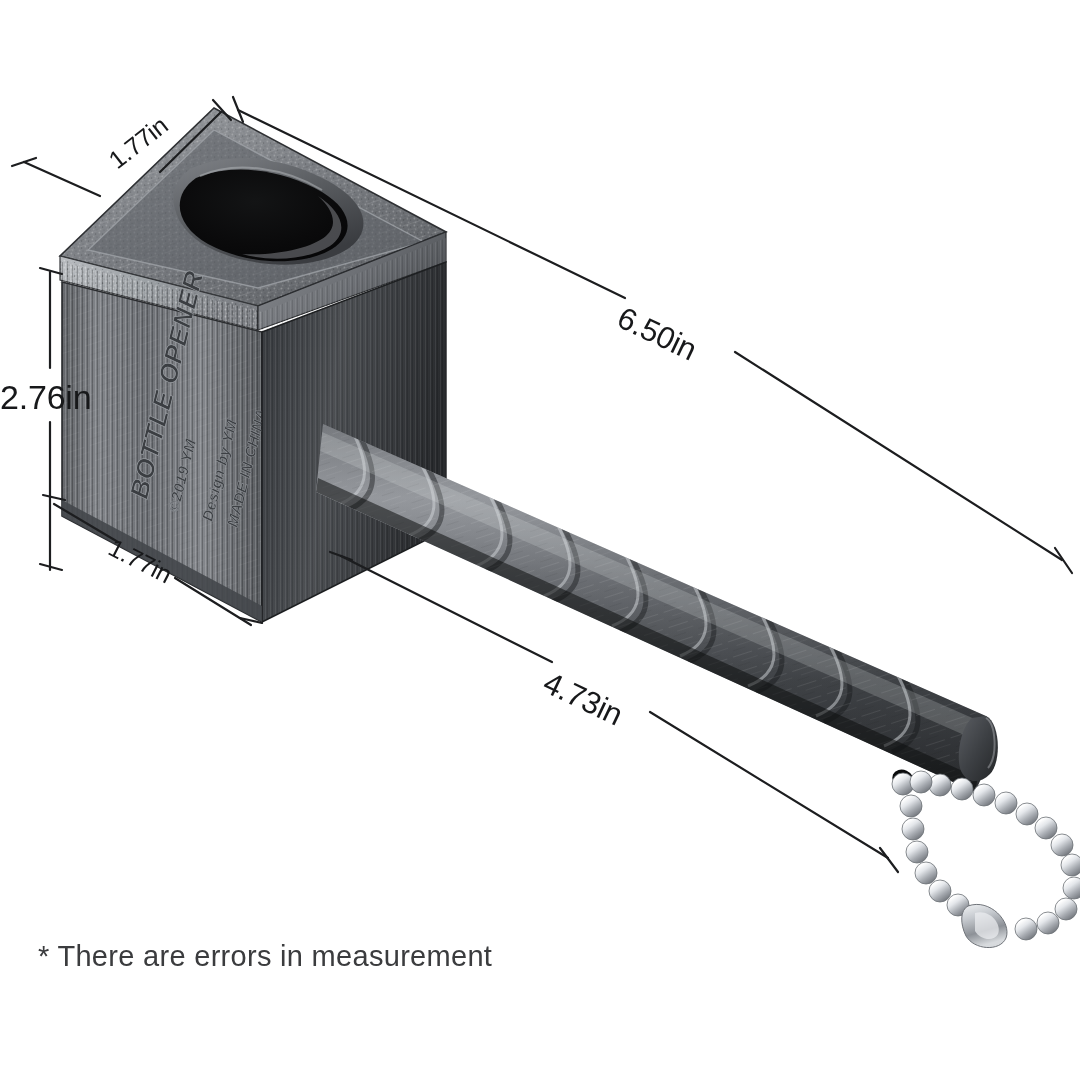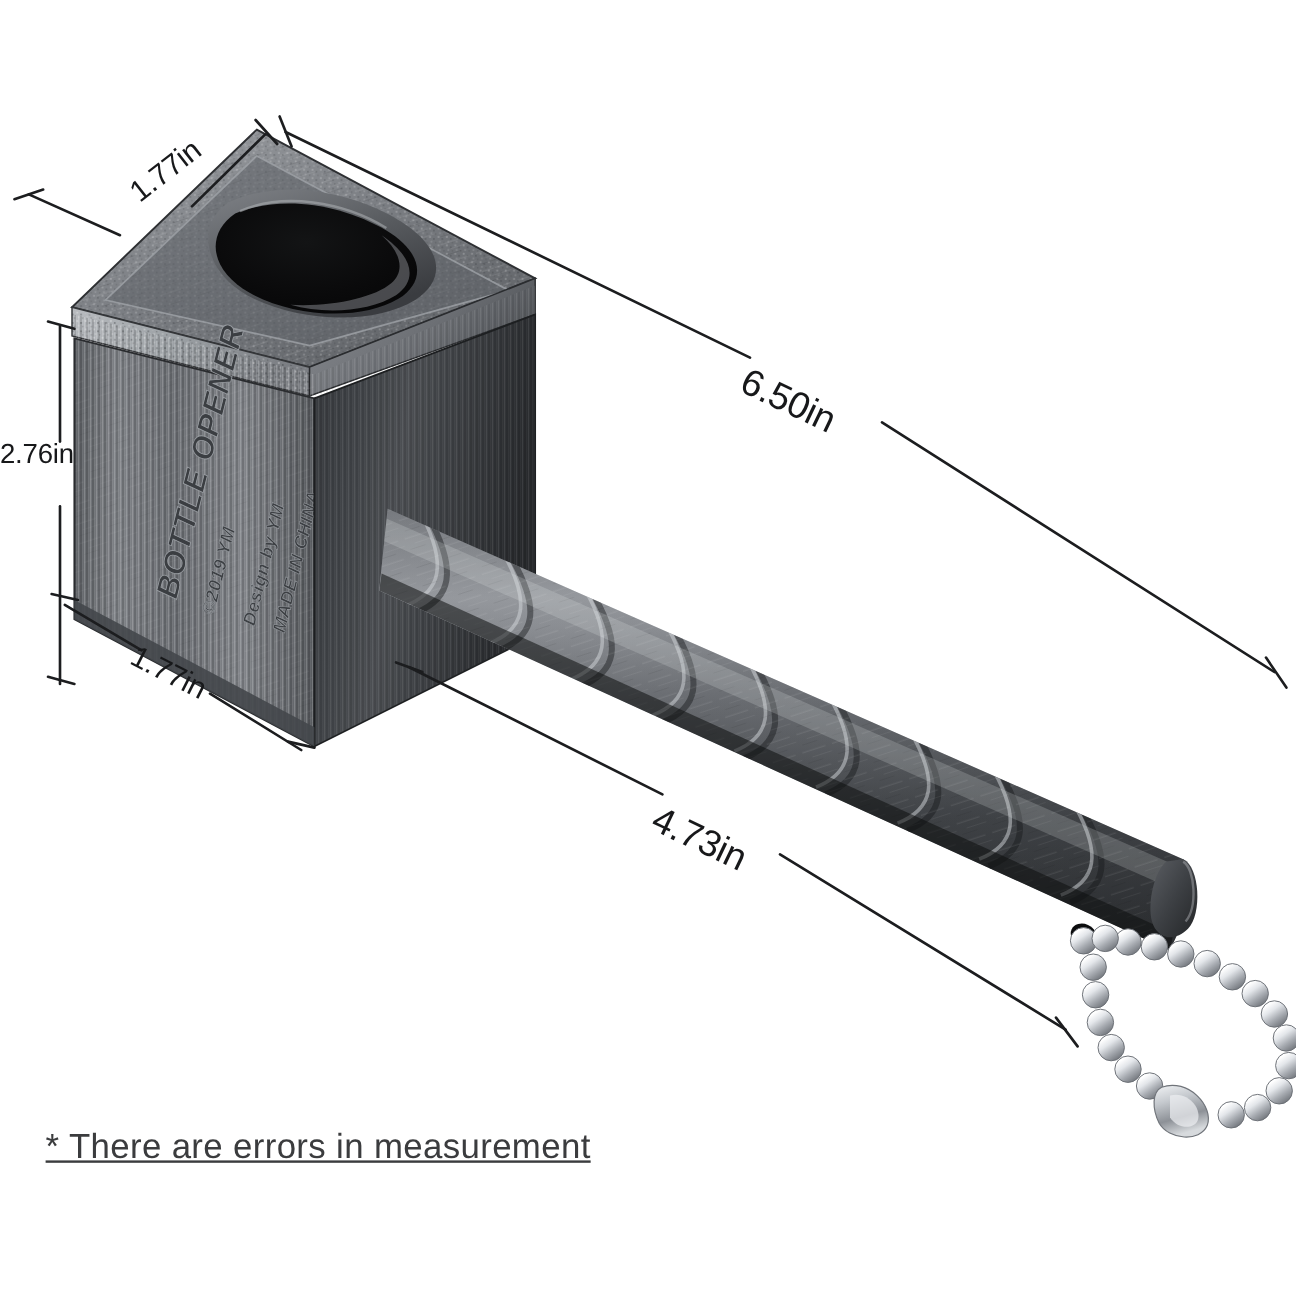--- a/index.html
+++ b/index.html
@@ -52,33 +52,32 @@
     transform: rotate(-38deg);
     transform-origin: left top;
   }
   #lbl-width-bottom {
     left: 117px; top: 533px;
     font-size: 25px;
     transform: rotate(27deg);
     transform-origin: left top;
   }
   #lbl-height {
-    left: 0px; top: 365px;
-    font-size: 23px;
+    left: 0px; top: 378px;
+    font-size: 34px;
   }
   #footnote {
     position: absolute;
     left: 38px;
     top: 940px;
     font-size: 29px;
     color: #3b3c3e;
     font-family: "Liberation Sans", sans-serif;
     letter-spacing: 0.3px;
     white-space: nowrap;
-    text-decoration: underline;
   }
 </style>
 </head>
 <body>
 
 <div id="stage">
 
   <svg id="scene" viewBox="0 0 1080 1080">
     <defs>
 

